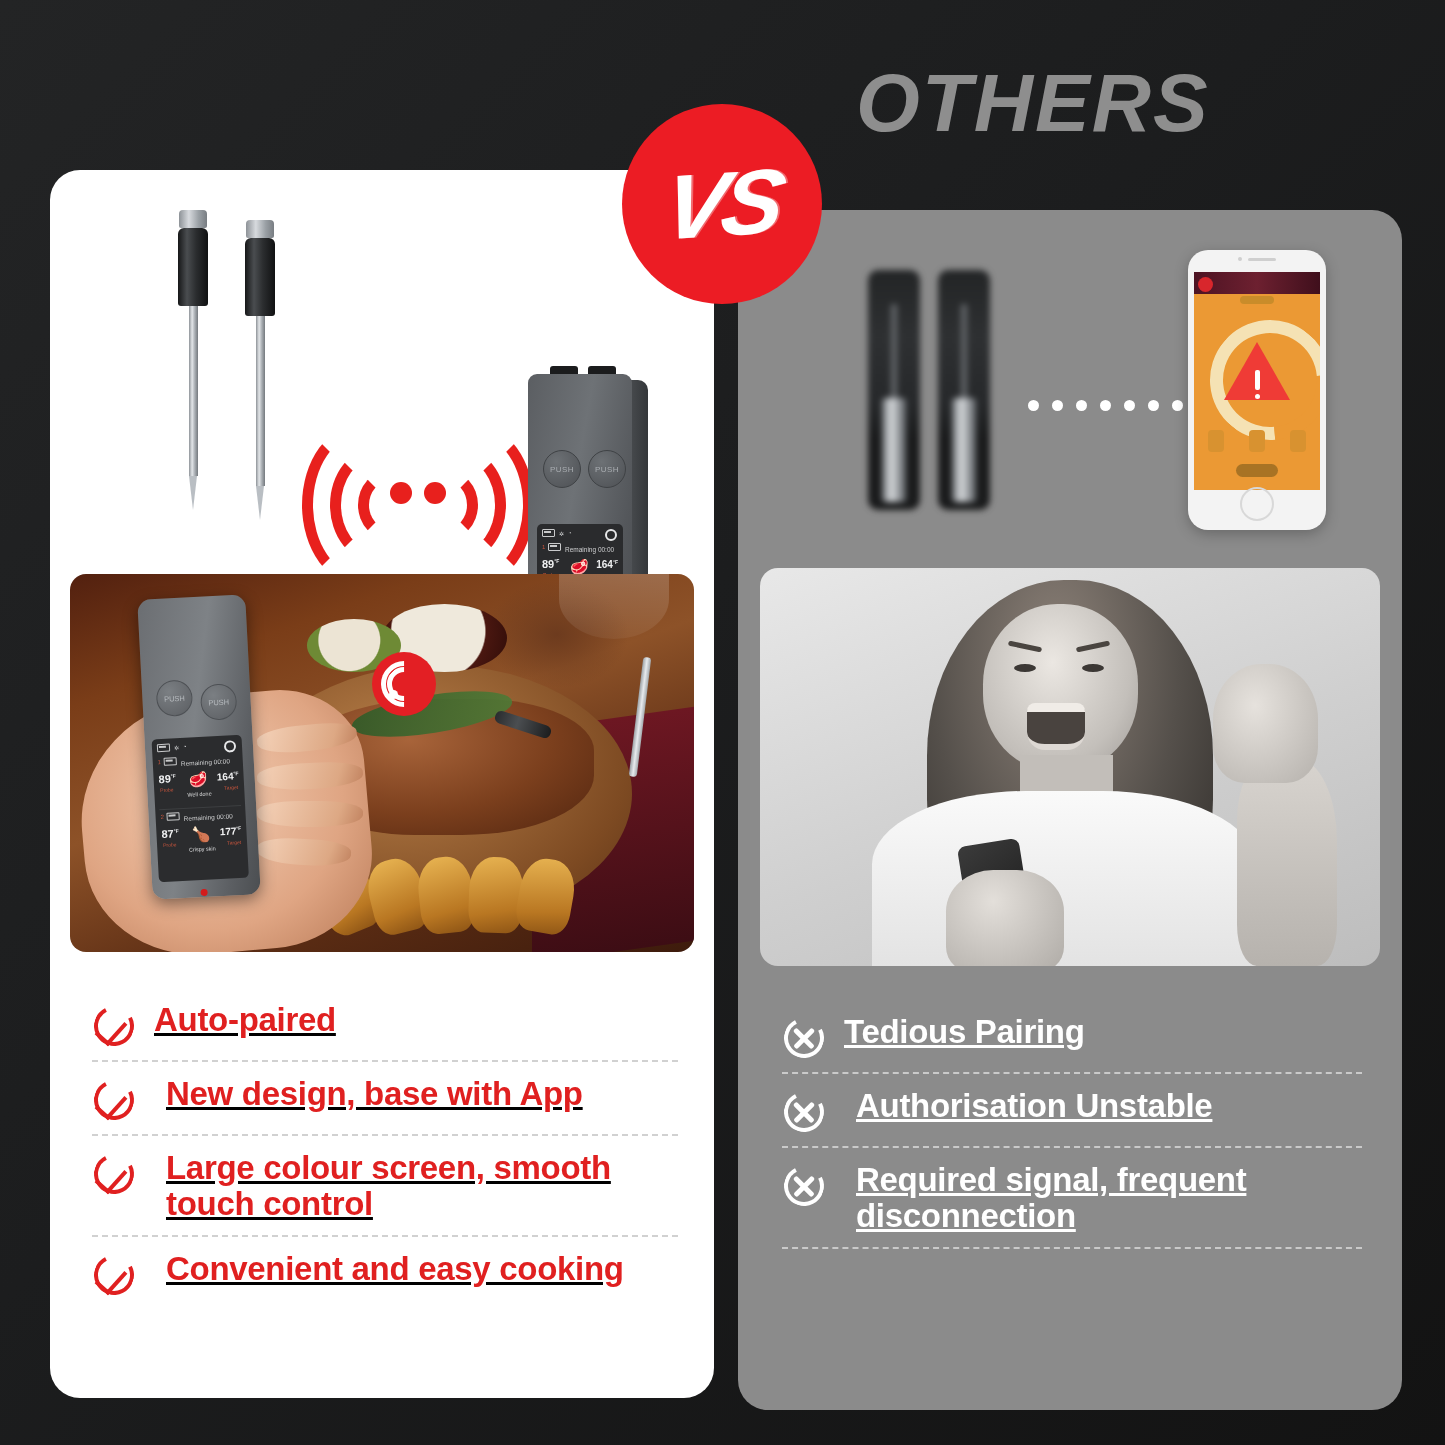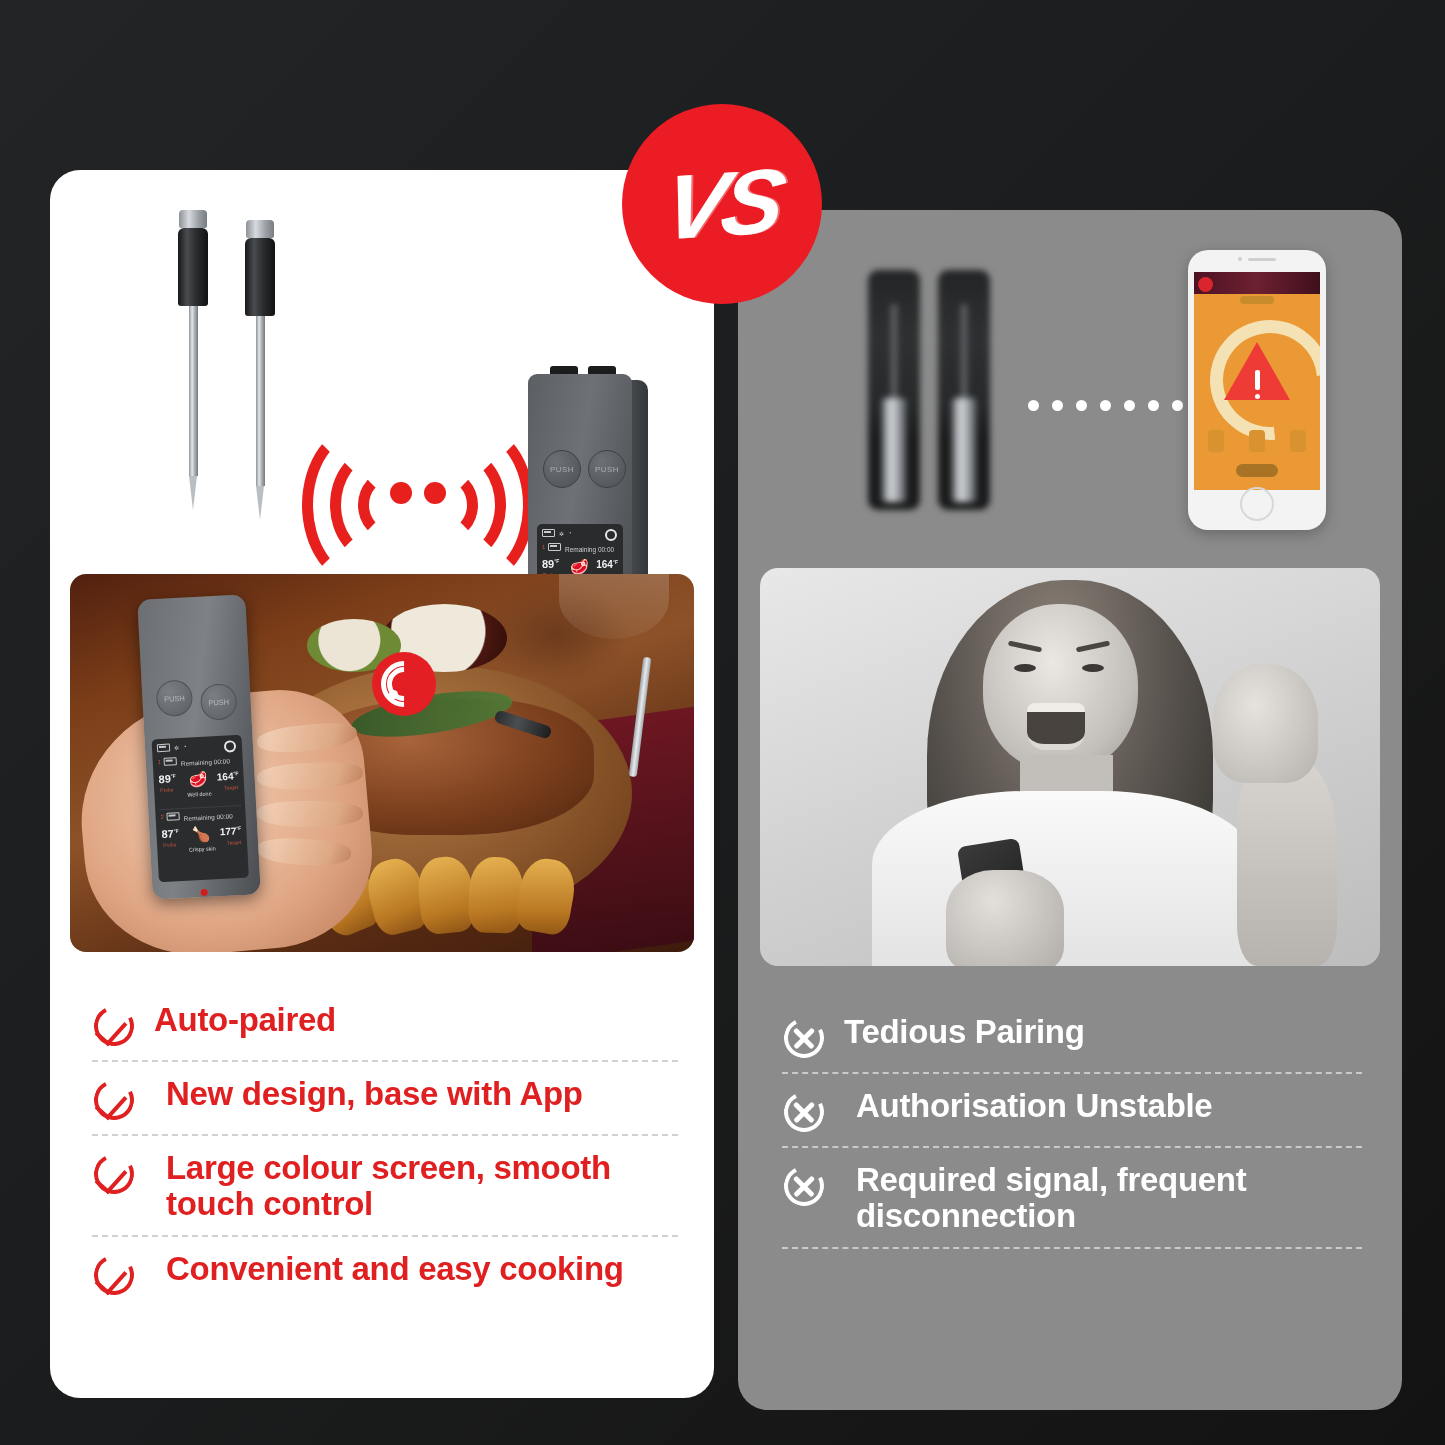--- a/index.html
+++ b/index.html
@@ -141,29 +141,29 @@
   .held-device .led{position:absolute;left:48px;top:292px;width:7px;height:7px;border-radius:50%;background:#d31b1b;}
 
   .wifi-pill{position:absolute;left:302px;top:78px;width:64px;height:64px;border-radius:50%;
       background:#e31f24;display:flex;align-items:center;justify-content:center;z-index:5;}
   .wifi-pill .arc{position:absolute;border:5px solid #fff;border-radius:50%;
       border-right-color:transparent;border-bottom-color:transparent;transform:rotate(-45deg);}
   .wifi-pill .dot{position:absolute;left:17px;bottom:17px;width:9px;height:9px;border-radius:50%;background:#fff;}
 
   
   .feats{position:absolute;left:42px;width:586px;}
-  .feats-ours{top:818px;}
+  .feats-ours{top:818px;text-decoration:underline;}
   .feats-others{left:44px;top:790px;width:580px;}
   .feat{display:flex;align-items:flex-start;gap:20px;padding:14px 0 14px 2px;}
   .feat + .feat{border-top:2px dashed rgba(0,0,0,.18);gap:32px;}
   .feats-others .feat + .feat{border-top:2px dashed rgba(255,255,255,.55);}
   .feats-others .feat:last-child{border-bottom:2px dashed rgba(255,255,255,.55);}
   .feat-txt{font-size:33px;font-weight:bold;line-height:1.08;letter-spacing:-.3px;}
   .feats-ours .feat-txt{color:#e02020;}
-  .feats-others .feat-txt{color:#ffffff;}
+  .feats-others .feat-txt{color:#ffffff;text-decoration:underline;}
 
   .ico{flex:0 0 auto;width:40px;height:40px;position:relative;margin-top:4px;}
   .ico .ring{position:absolute;inset:0;border-radius:50%;box-sizing:border-box;}
   .ico-check .ring{border:4px solid #e02020;border-top-color:transparent;transform:rotate(18deg);}
   .ico-check .tick{position:absolute;left:8px;top:9px;width:14px;height:25px;
       border-right:4.5px solid #e02020;border-bottom:4.5px solid #e02020;
       transform:rotate(42deg);}
   .ico-cross .ring{border:4px solid #ffffff;border-top-color:transparent;transform:rotate(18deg);}
   .ico-cross .b1,.ico-cross .b2{position:absolute;left:7px;top:18px;width:26px;height:4.5px;
       background:#ffffff;border-radius:2px;}
@@ -229,20 +229,21 @@
   .w-hand-low{position:absolute;left:30%;bottom:-2%;width:19%;height:26%;border-radius:40% 40% 26% 26%;
       background:radial-gradient(ellipse at 40% 30%,#e3dfda,#aeaaa5);}
   .w-phone{position:absolute;left:33%;bottom:4%;width:62px;height:108px;border-radius:8px;
       background:linear-gradient(150deg,#3b3b3b,#151515);transform:rotate(-9deg);}
 </style>
 </head>
 <body>
 
 <div class="stage">
 
+  <div class="hdr hdr-others">OTHERS</div>
 
   <div class="vs-badge">
     <span class="vs-txt">VS</span>
   </div>
 
   <div class="card card-ours">
 
     <div class="hero-ours">
 
       <div class="probe probe-1">

